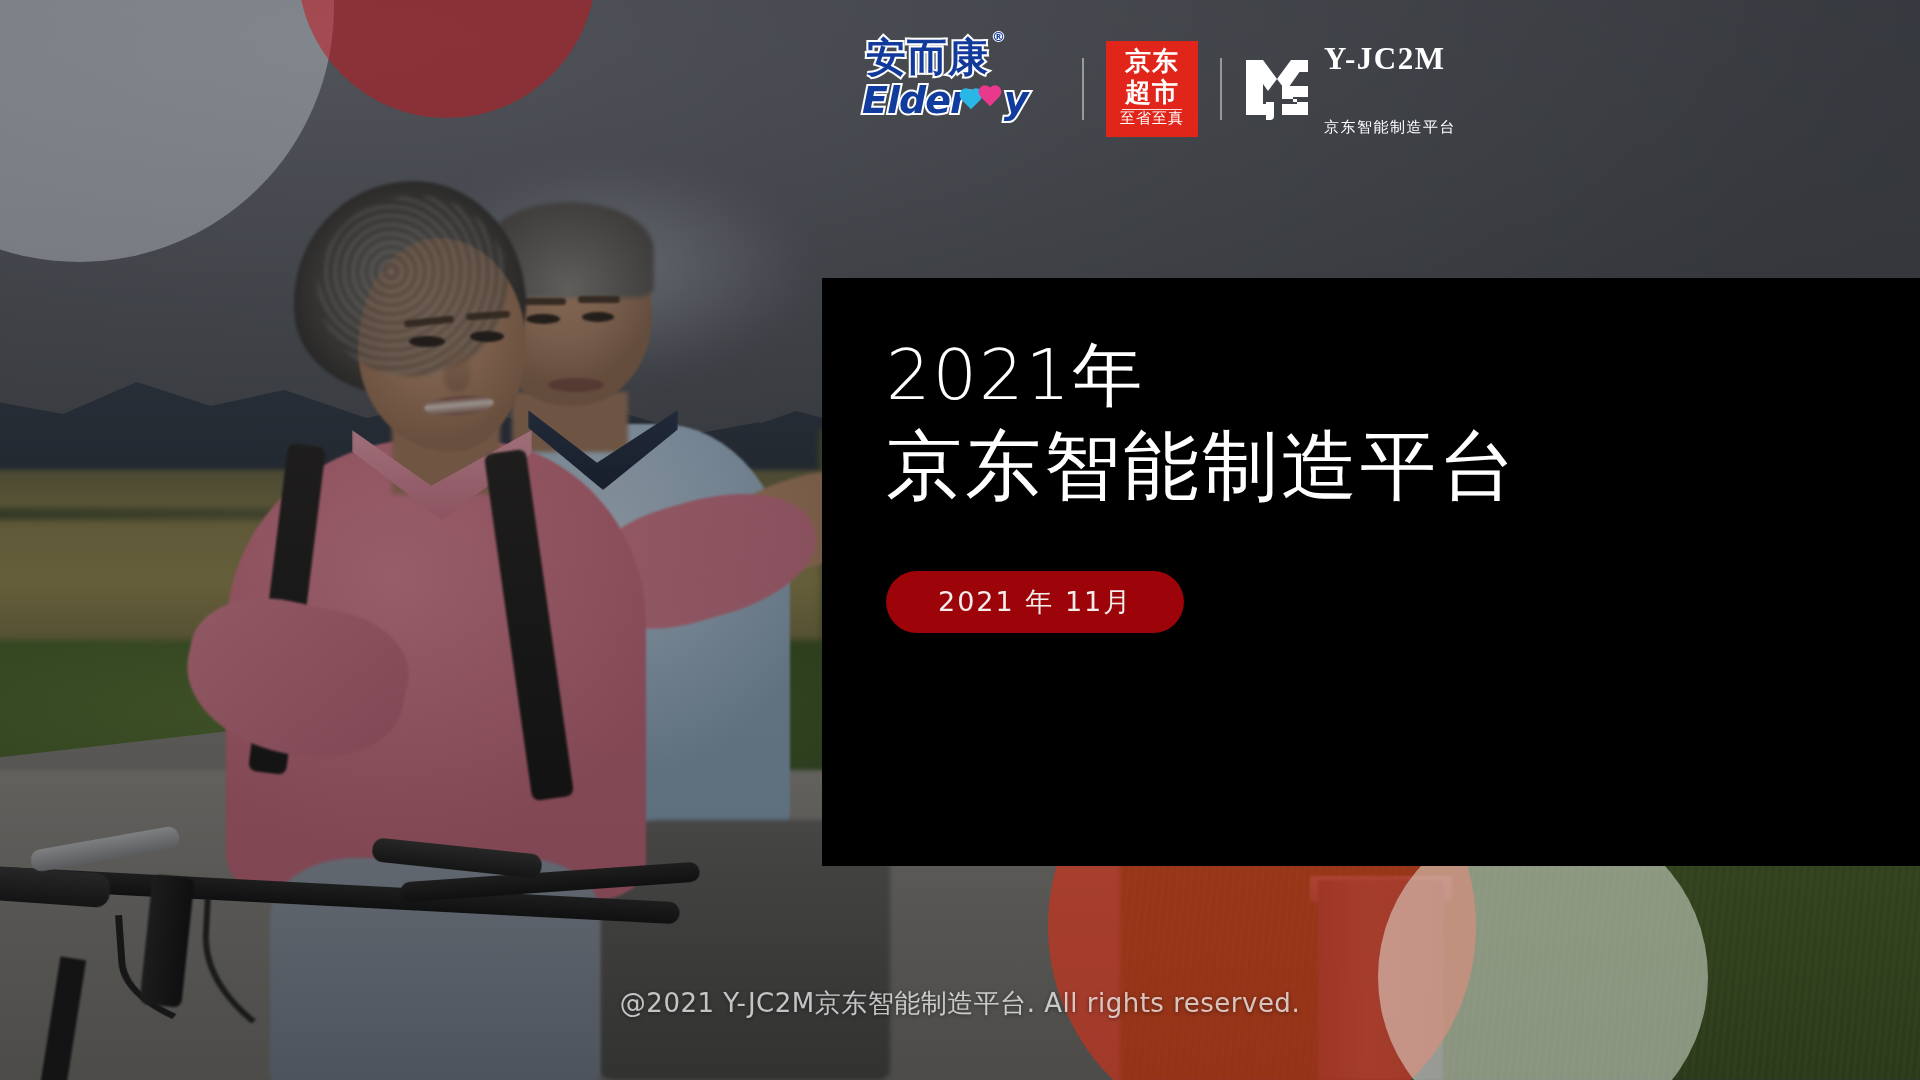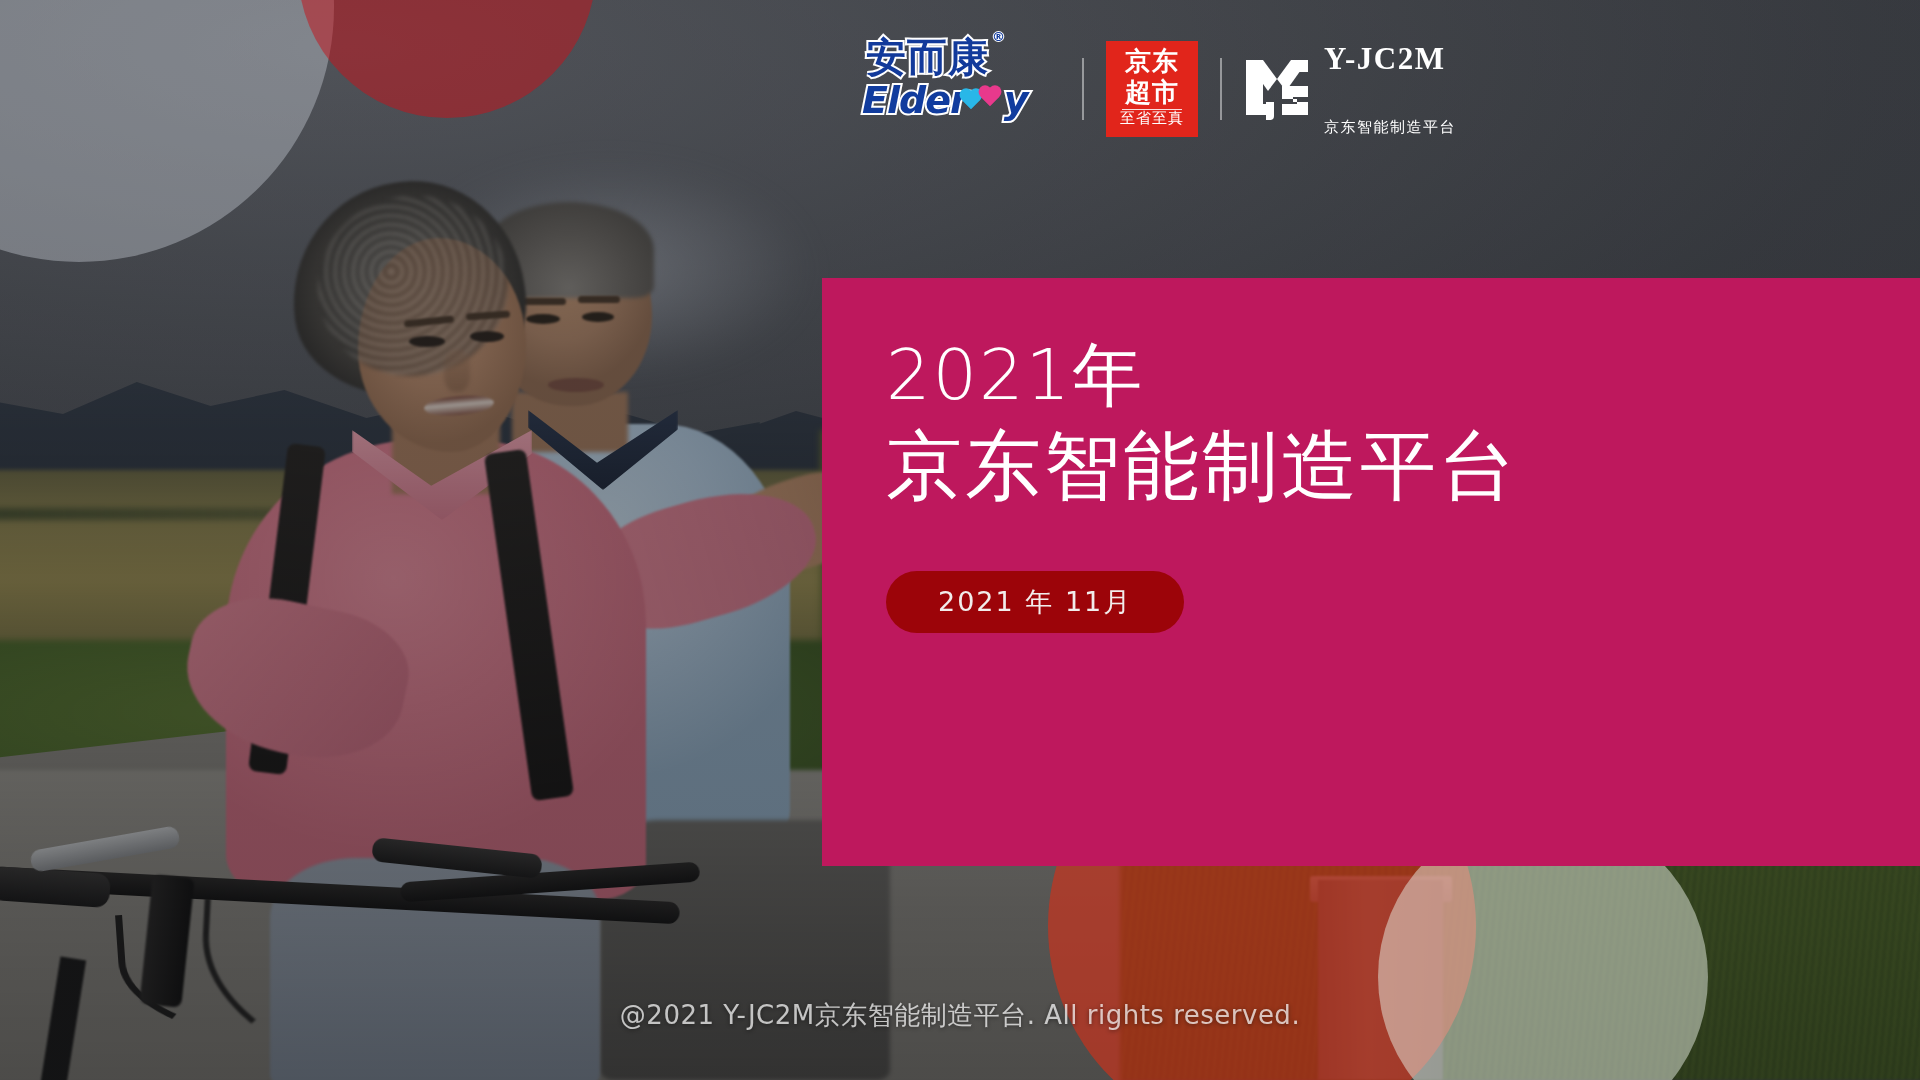--- a/index.html
+++ b/index.html
@@ -328,21 +328,21 @@
 
   .yjc{flex:0 0 auto;display:flex;align-items:center;gap:14px;}
   .yjc-mark{width:66px;height:62px;flex:0 0 auto;}
   .yjc-txt{display:flex;flex-direction:column;justify-content:center;color:#fff;}
   .yjc-en{font-size:31px;font-weight:bold;letter-spacing:1.5px;line-height:1.18;font-family:Liberation Serif, serif;}
   .yjc-cn{font-size:15px;letter-spacing:1.5px;line-height:1.18;font-family:"DejaVu Sans",sans-serif;margin-top:41px;}
 
   
   .panel{
     position:absolute;left:822px;top:278px;width:1098px;height:588px;
-    background:#be185d;
+    background:#000000;
   }
   .panel-inner{padding:56px 0 0 64px;}
   .t-year{
     color:#fff;font-size:70px;line-height:1.18;font-weight:300;letter-spacing:2px;
     font-family:"DejaVu Sans",sans-serif;
   }
   .t-l2,.t-l3{
     color:#fff;font-size:76px;line-height:1.3;font-weight:300;letter-spacing:3px;
     font-family:"DejaVu Sans",sans-serif;white-space:nowrap;
   }
@@ -353,21 +353,20 @@
     color:#f2eceb;font-size:27px;letter-spacing:2px;
     font-family:"DejaVu Sans",sans-serif;
   }
 
   
   .footer{
     position:absolute;left:0;right:0;top:986px;text-align:center;
     color:rgba(255,255,255,.72);font-size:26px;letter-spacing:.5px;
     font-family:"DejaVu Sans",sans-serif;
     text-shadow:0 1px 4px rgba(0,0,0,.45);
-    margin-top:12px;
   }
 </style>
 </head>
 <body>
 
 <div class="slide">
 
   <div class="photo">
     <div class="sky"></div>
     <div class="sky-bright"></div>

